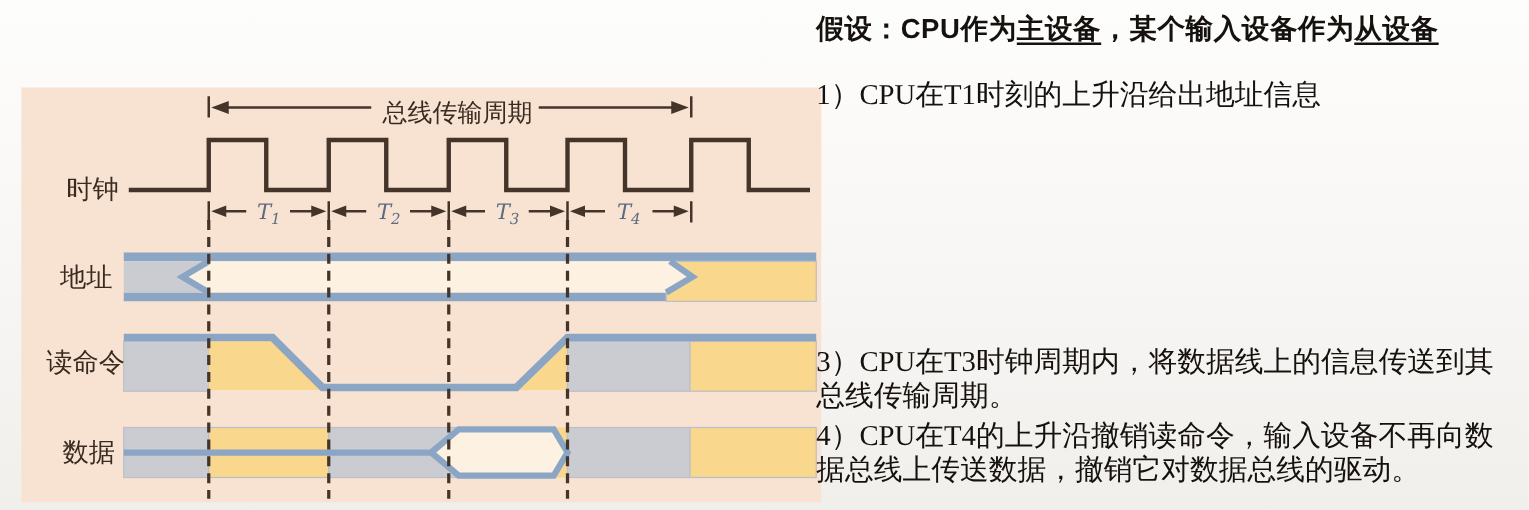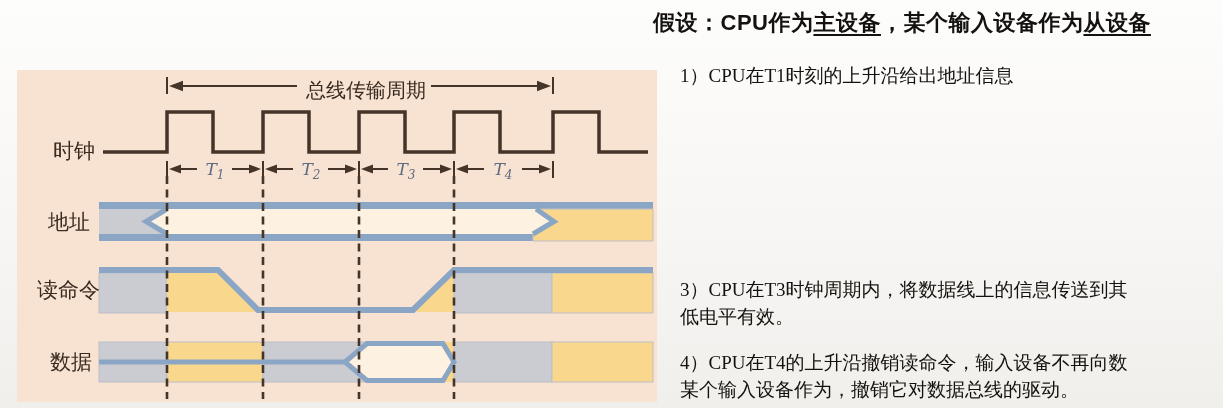--- a/index.html
+++ b/index.html
@@ -15,24 +15,24 @@
   .panel svg { display:block; }
   .cjk-label { font-family:"Liberation Serif", serif; fill:#3a2b21; }
   .t-label  { font-family:"DejaVu Serif", serif; font-style:italic; fill:#5d6b80; }
   .notes { position:absolute; left:653px; top:0; width:565px; height:332px; color:#15110e; }
   .heading {
     position:absolute; left:0; top:8px; font-size:22px; font-weight:bold;
     font-family:"Liberation Sans", sans-serif; white-space:nowrap; letter-spacing:0.5px;
   }
   .heading .u { text-decoration:underline; text-underline-offset:4px; }
   .para {
-    position:absolute; left:0; font-size:19px; line-height:27px;
-    font-family:"Liberation Serif", serif; white-space:nowrap;margin-left:27px;
+    position:absolute; left:0; font-size:23px; line-height:27px;
+    font-family:"Liberation Serif", serif; white-space:nowrap;
   }
-  .p1 { top:62px; } .p2 { top:129px; } .p3 { top:276px; } .p4 { top:349px; }
+  .p1 { top:62px; } .p2 { top:129px; } .p3 { top:276px; } .p4 { top:335px; }
 </style>
 </head>
 <body>
 
 <div class="page">
 
   <div class="panel">
     <svg width="640" height="332" viewBox="0 0 640 332">
 
       <g stroke="#443429" stroke-width="2">
@@ -122,22 +122,22 @@
   <div class="notes">
     <div class="heading"><span>假设：CPU作为</span><span class="u">主设备</span><span>，某个输入设备作为</span><span class="u">从设备</span></div>
 
     <div class="para p1">
       <div>1）CPU在T1时刻的上升沿给出地址信息</div>
     </div>
 
 
     <div class="para p3">
       <div>3）CPU在T3时钟周期内，将数据线上的信息传送到其</div>
-      <div>低电平有效。</div>
+      <div>总线传输周期。</div>
     </div>
 
     <div class="para p4">
       <div>4）CPU在T4的上升沿撤销读命令，输入设备不再向数</div>
-      <div>某个输入设备作为，撤销它对数据总线的驱动。</div>
+      <div>据总线上传送数据，撤销它对数据总线的驱动。</div>
     </div>
   </div>
 
 </div>
 
 </body></html>

